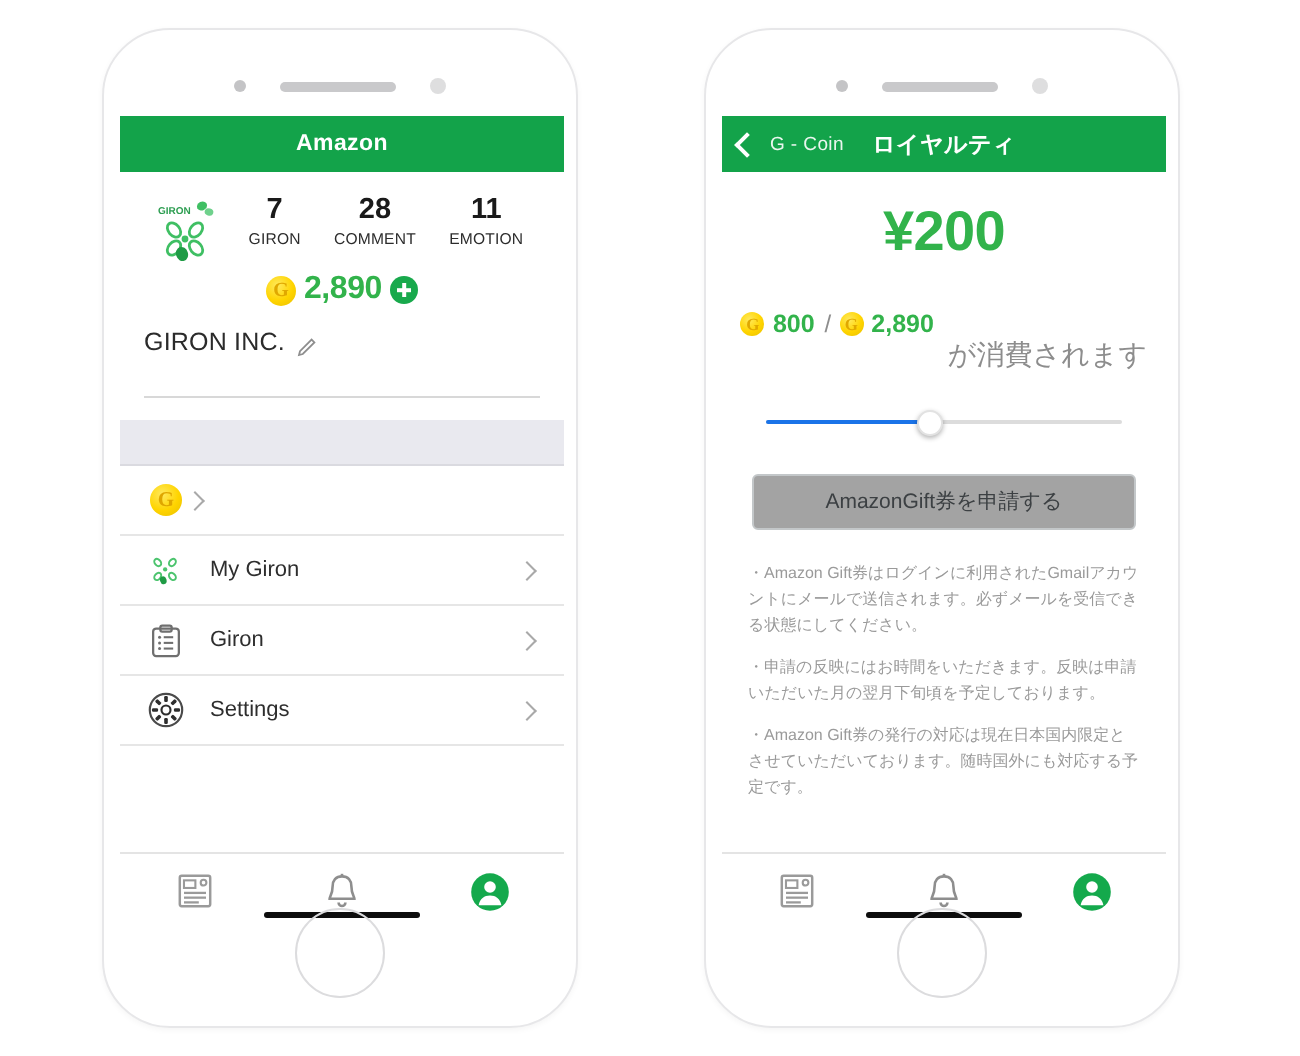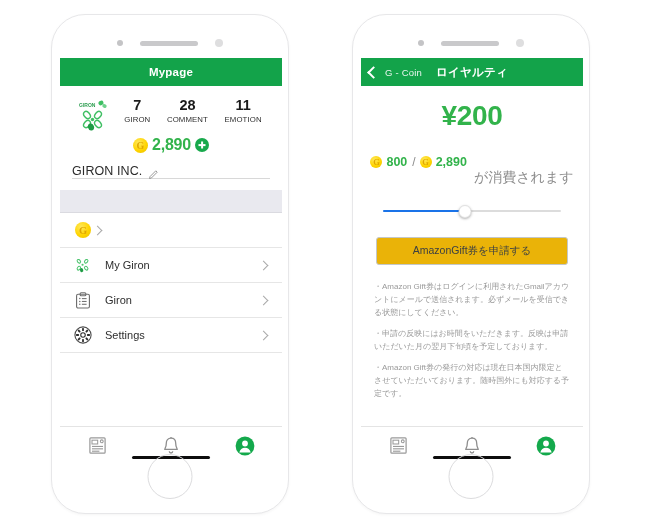--- a/index.html
+++ b/index.html
@@ -186,21 +186,21 @@
     content: "";
     position: absolute;
     background: #ffffff;
     left: 50%; top: 50%;
   }
   .plus-btn::before { width: 7px; height: 1.8px; transform: translate(-50%,-50%); }
   .plus-btn::after  { width: 1.8px; height: 7px; transform: translate(-50%,-50%); }
 
   .company-row {
     margin: 10px 12px 0 12px;
-    padding-bottom: 0;
+    padding-bottom: 20px;
     border-bottom: 1px solid #d8d8d8;
     display: flex;
     align-items: center;
     gap: 6px;
   }
   .company-name {
     font-size: 12.5px;
     color: #2b2b2b;
     letter-spacing: 0.1px;
   }
@@ -320,21 +320,21 @@
   .apply-btn {
     margin: 18px 15px 0 15px;
     height: 28px;
     border: 1px solid #c3c7c9;
     border-radius: 3px;
     display: flex;
     align-items: center;
     justify-content: center;
     font-size: 10.5px;
     color: #3c4043;
-    background: #eab308;
+    background: #a3a3a3;
     cursor: pointer;
     box-sizing: border-box;
   }
 
   .notes {
     margin: 16px 13px 0 13px;
   }
   .note {
     font-size: 8px;
     line-height: 1.62;
@@ -390,21 +390,21 @@
 
   <div class="phone-top">
     <span class="cam-dot"></span>
     <span class="speaker"></span>
     <span class="sensor-dot"></span>
   </div>
 
   <div class="screen">
 
     <div class="app-header">
-      <span class="title">Mypage</span>
+      <span class="title">Amazon</span>
     </div>
 
     <div class="stats-row">
       <div class="brand-logo">
         <svg width="34" height="32" viewBox="0 0 34 32" aria-hidden="true">
           <text x="3" y="8" font-family="Liberation Sans, sans-serif" font-size="5" font-weight="bold" fill="#2e9e52">GIRON</text>
           <ellipse cx="25" cy="4" rx="2.6" ry="2.2" fill="#3fbf63" transform="rotate(-25 25 4)"></ellipse>
           <ellipse cx="28.5" cy="7" rx="2.2" ry="1.8" fill="#6fd18c" transform="rotate(20 28.5 7)"></ellipse>
           <ellipse cx="11" cy="16" rx="2.8" ry="4" fill="none" stroke="#3fbf63" stroke-width="1.4" transform="rotate(-40 11 16)"></ellipse>
           <ellipse cx="22" cy="16" rx="2.8" ry="4" fill="none" stroke="#3fbf63" stroke-width="1.4" transform="rotate(40 22 16)"></ellipse>

